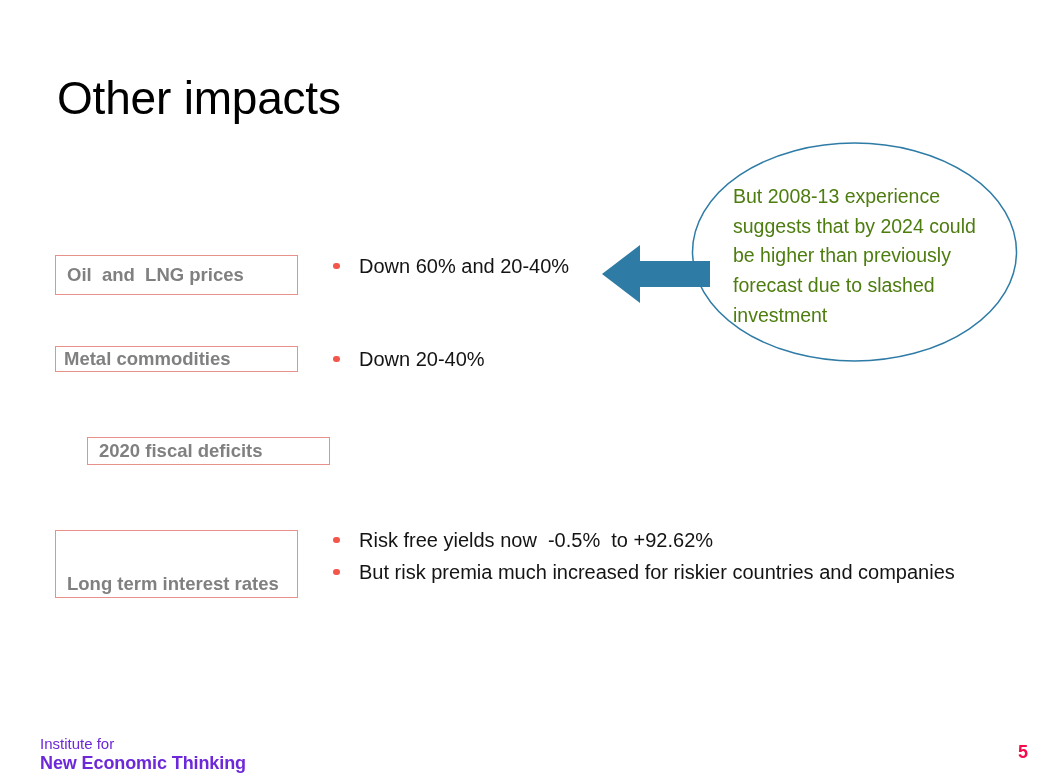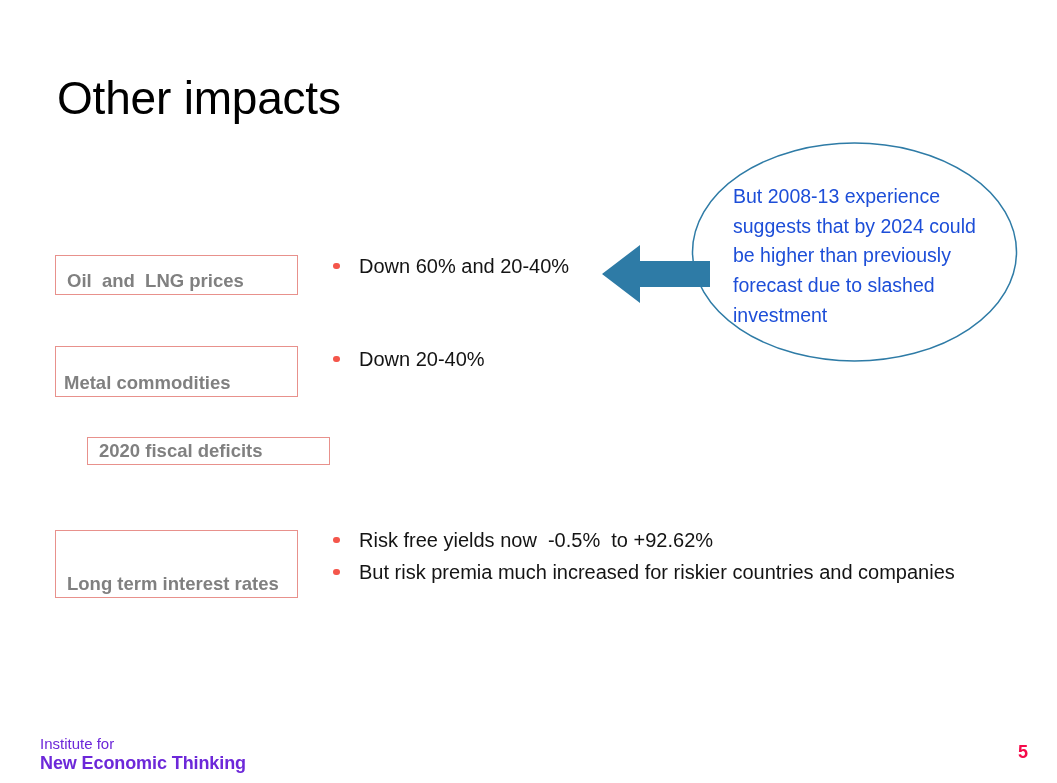--- a/index.html
+++ b/index.html
@@ -39,27 +39,27 @@
     width: 243px;
     box-sizing: border-box;
     border: 1.4px solid #e8918c;
     background: #ffffff;
     color: #808080;
     font-weight: bold;
     font-size: 18.5px;
     line-height: 1.33;
     padding: 0 11px;
     display: flex;
-    align-items: flex-end;
+    align-items: center;
     white-space: pre-wrap;
   }
   .cat-box .cat-label { display: block; }
 
   #cat-box-0 { top: 255px;  height: 40px; }
-  #cat-box-1 { top: 346px;  height: 51px; padding-left: 8px; }
+  #cat-box-1 { top: 346px;  height: 26px; padding-left: 8px; }
   #cat-box-2 { top: 437px;  height: 28px; margin-left: 32px; }
   #cat-box-3 { top: 530px;  height: 68px; align-items: flex-end; padding-top: 8px; }
 
   
   .bullet-group {
     position: absolute;
     left: 333px;
   }
   #bgroup-0 { top: 256px; }
   #bgroup-1 { top: 349px; }
@@ -107,21 +107,21 @@
     width: 100%;
     height: 100%;
   }
   #callout-text {
     position: absolute;
     left: 42px;
     top: 40px;
     width: 255px;
     font-size: 19.5px;
     line-height: 1.52;
-    color: #1d4ed8;
+    color: #4d7c0f;
     white-space: pre-wrap;
   }
 
   
   #callout-arrow {
     position: absolute;
     left: 602px;
     top: 243px;
     width: 108px;
     height: 62px;

